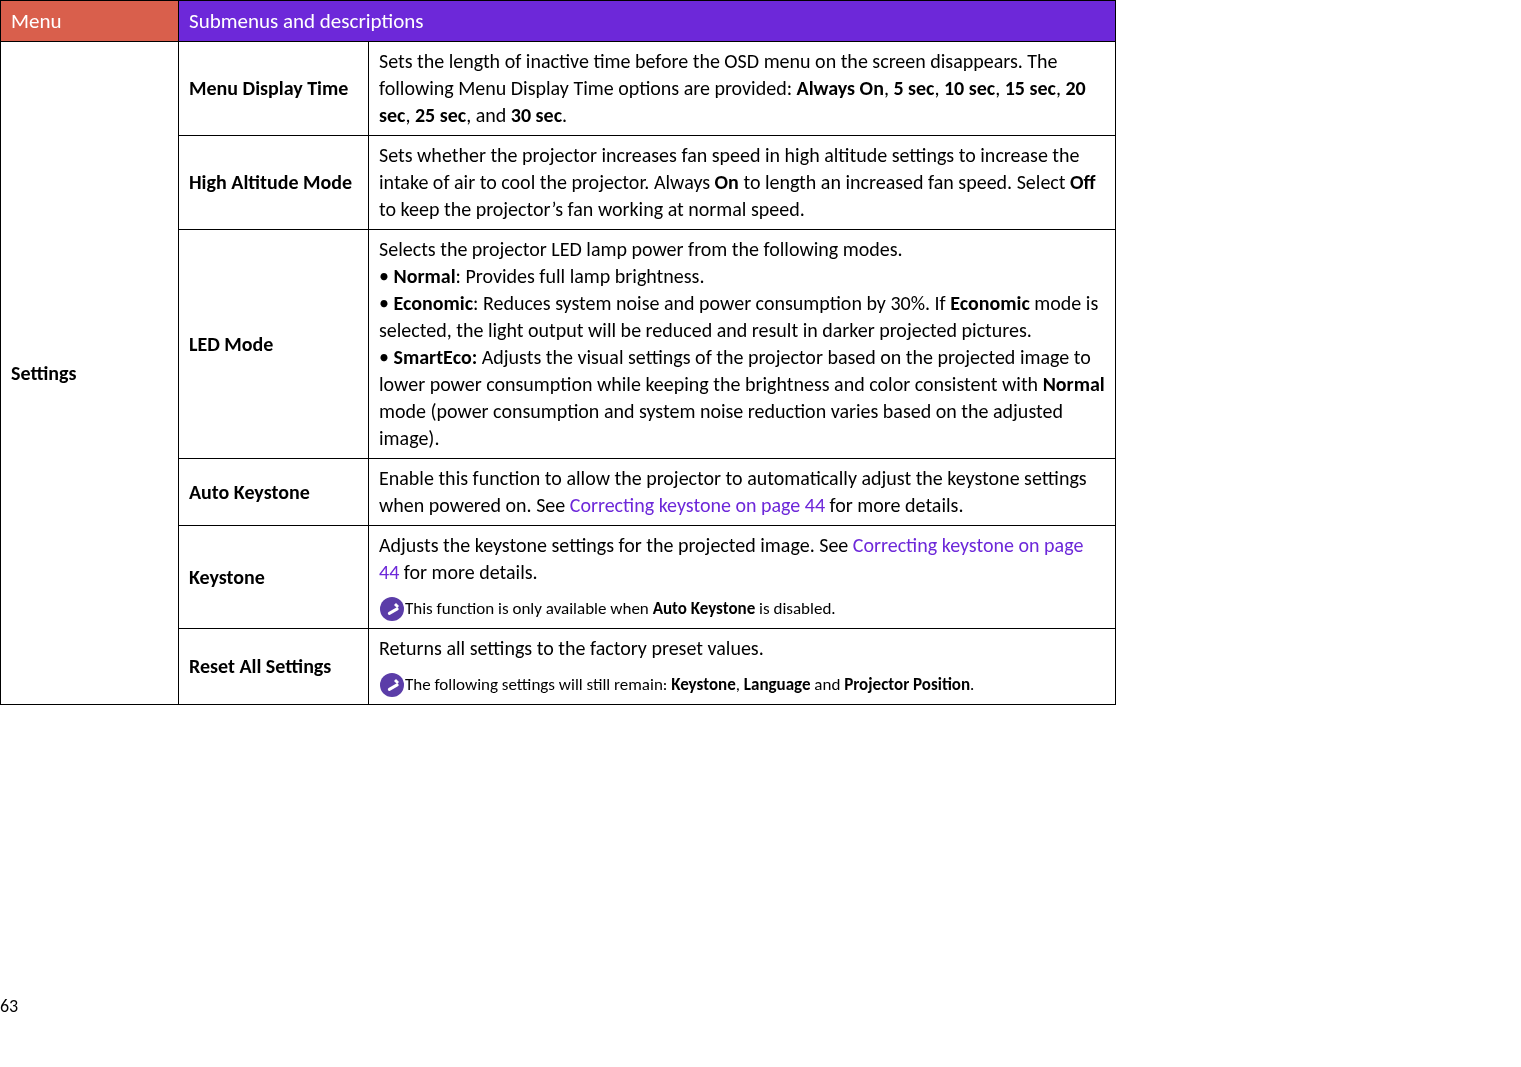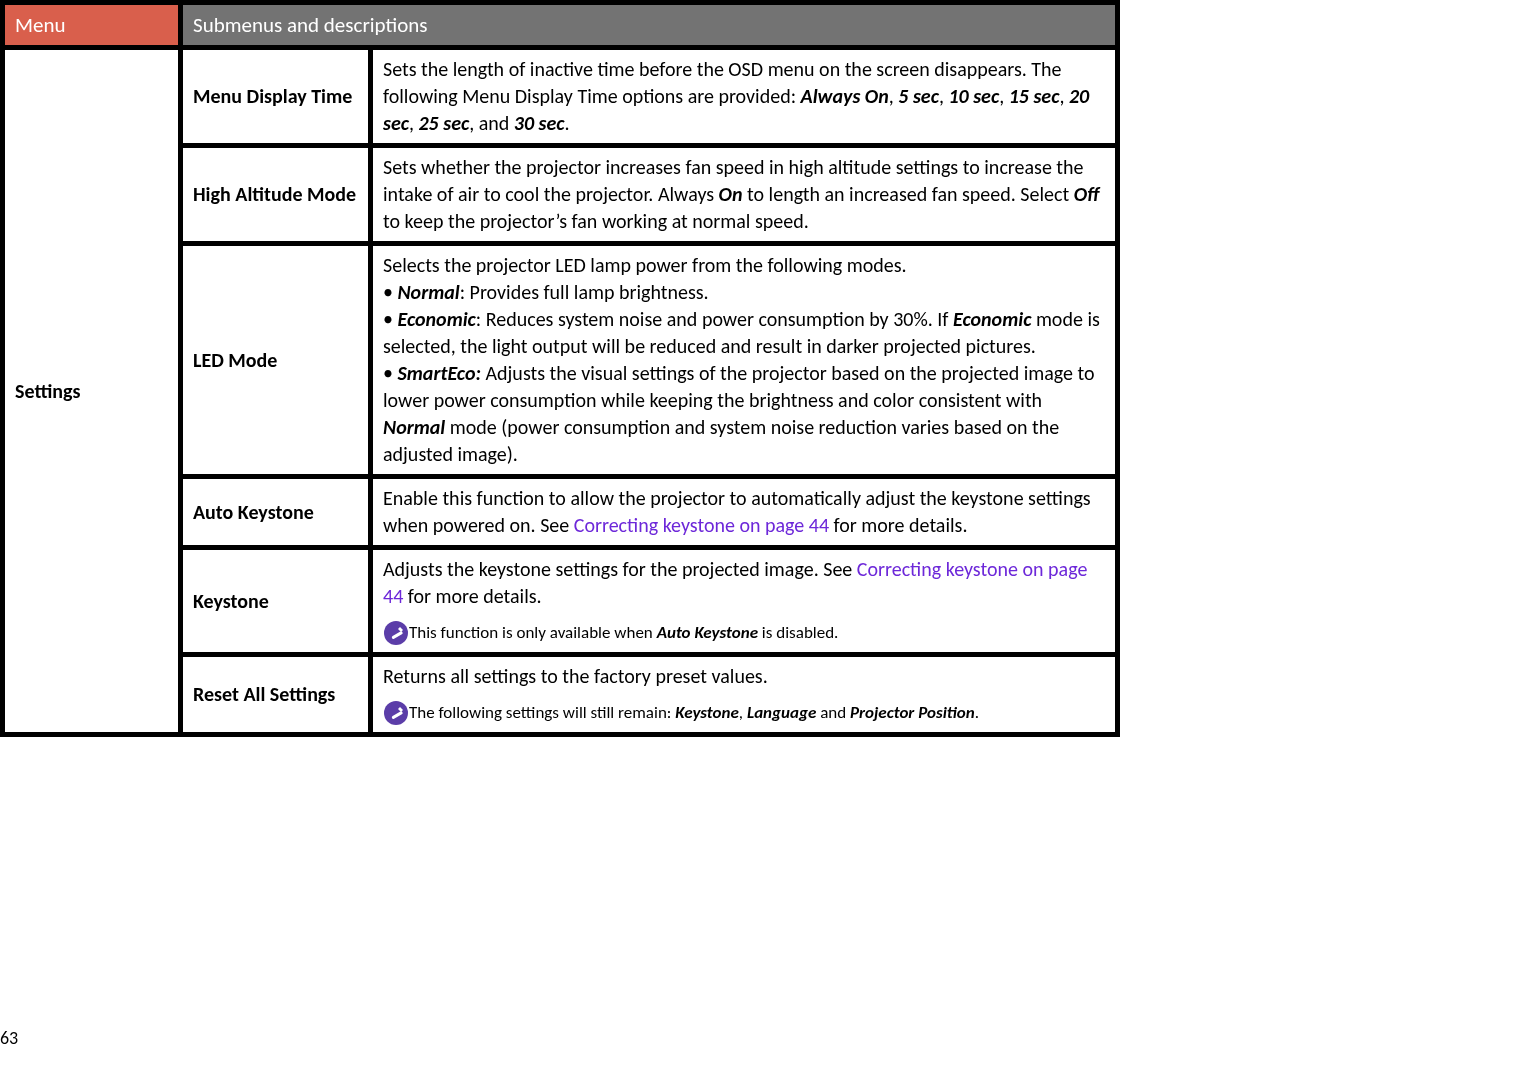--- a/index.html
+++ b/index.html
@@ -15,39 +15,39 @@
   .page {
     padding: 0;
   }
   table.menu-table {
     border-collapse: collapse;
     width: 1115px;
     margin-left: 0;
     table-layout: fixed;
   }
   table.menu-table th, table.menu-table td {
-    border: 5px solid #000000;
+    border: 1px solid #000000;
     text-align: left;
     vertical-align: middle;
     padding: 6px 10px;
     line-height: 1.35;
   }
   col.c1 { width: 178px; }
   col.c2 { width: 190px; }
   col.c3 { width: 747px; }
   th.header-menu {
     background: #d95f4c;
     color: #fff;
     font-weight: 400;
     text-align: center;
     font-size: 21px;
     padding: 8px 4px;
   }
   th.header-sub {
-    background: #737373;
+    background: #6d28d9;
     color: #fff;
     font-weight: 400;
     text-align: center;
     font-size: 21px;
     padding: 8px 4px;
   }
   td.menu-cat {
     font-weight: 700;
     vertical-align: middle;
     padding-left: 8px;
@@ -73,21 +73,21 @@
   .note-icon {
     width: 26px;
     height: 26px;
     flex-shrink: 0;
   }
   .note-icon svg { display: block; }
   .pgnum {
     font-size: 18px;
     margin-top: 290px;
   }
-  b { font-weight: 700; font-style: italic; }
+  b { font-weight: 700; }
 </style>
 </head>
 <body>
 <div class="page">
 
 <table class="menu-table">
   <colgroup>
         <col class="c1">
         <col class="c2">
         <col class="c3">

